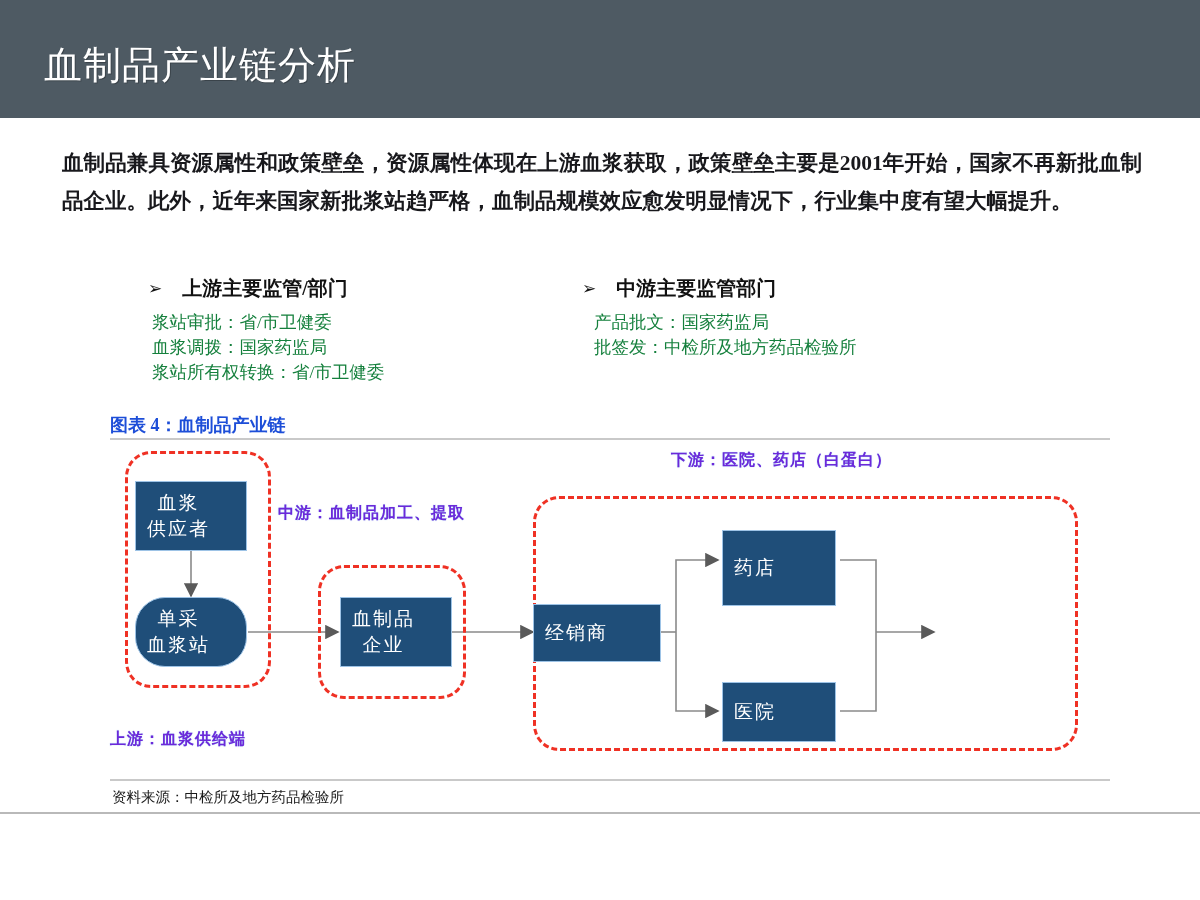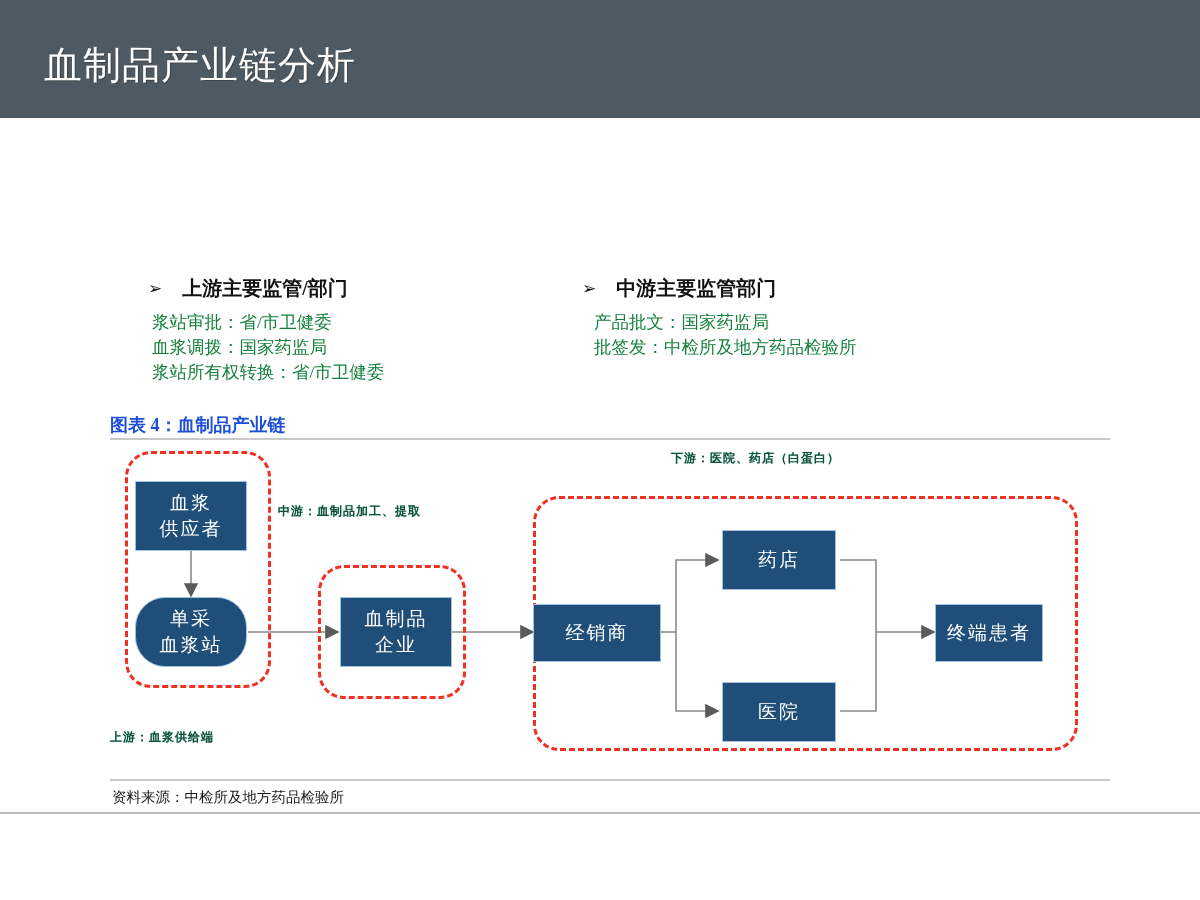--- a/index.html
+++ b/index.html
@@ -82,42 +82,43 @@
 
   
   .diagram{position:absolute;left:0;top:0;width:1200px;height:900px;pointer-events:none;}
   .diagram > *{pointer-events:auto;}
 
   .node{
     position:absolute;
     background:#1f4e79;
     border:1px solid #9dc3e6;
     color:#ffffff;
-    display:flex;align-items:center;justify-content:center;
+    display:flex;align-items:center;justify-content:flex-start;
     text-align:center;
     font-family:"Liberation Serif","DejaVu Serif",serif;
     font-size:19px;line-height:26px;
     font-weight:normal;
     letter-spacing:2px;
     box-sizing:border-box;
+    padding-left:11px;
   }
 
   .dash-box{
     position:absolute;
     border:3px dashed #ef3124;
     border-radius:26px;
     box-sizing:border-box;
     background:transparent;
   }
 
   .zone-label{
     position:absolute;
     font-family:"Liberation Serif","DejaVu Serif",serif;
-    font-weight:bold;font-size:12px;
-    color:#14532d;
+    font-weight:bold;font-size:16px;
+    color:#6d28d9;
     white-space:nowrap;
     letter-spacing:1px;
     text-shadow:0 0 1px rgba(27,155,240,.5);
   }
 
   
   .footer-rule{
     position:absolute;left:0;top:812px;width:1200px;height:2px;background:#b9b9b9;
   }
   .footer{
@@ -125,20 +126,21 @@
   }
 </style>
 </head>
 <body>
 
 <div class="slide">
 
   <div class="header-bar"></div>
   <div class="header-title">血制品产业链分析</div>
 
+  <div class="para">血制品兼具资源属性和政策壁垒，资源属性体现在上游血浆获取，政策壁垒主要是2001年开始，国家不再新批血制品企业。此外，近年来国家新批浆站趋严格，血制品规模效应愈发明显情况下，行业集中度有望大幅提升。</div>
 
   <div class="bullets">
 
     <div class="bullet-col left">
       <div class="bullet-head">
         <span class="bullet-marker">➢</span>
         <span>上游主要监管/部门</span>
       </div>
       <div class="bullet-lines">
         <div class="bullet-line">浆站审批：省/市卫健委</div>
@@ -209,31 +211,28 @@
 
     <div class="node" style="left:340px;top:597px;width:112px;height:70px;">
       <span style="white-space:pre-line;">血制品
 企业</span>
     </div>
 
     <div class="node" style="left:533px;top:604px;width:128px;height:58px;">
       <span style="white-space:pre-line;">经销商</span>
     </div>
 
-    <div class="node" style="left:722px;top:530px;width:114px;height:60px;">
+    <div class="node" style="left:722px;top:530px;width:114px;height:76px;">
       <span style="white-space:pre-line;">药店</span>
     </div>
 
     <div class="node" style="left:722px;top:682px;width:114px;height:60px;">
       <span style="white-space:pre-line;">医院</span>
     </div>
 
-    <div class="node" style="left:935px;top:604px;width:108px;height:58px;">
-      <span style="white-space:pre-line;">终端患者</span>
-    </div>
 
   </div>
 
   <div class="rule-bottom"></div>
   <div class="fig-source">资料来源：中检所及地方药品检验所</div>
 
   <div class="footer-rule"></div>
   <div class="footer">
 
     

